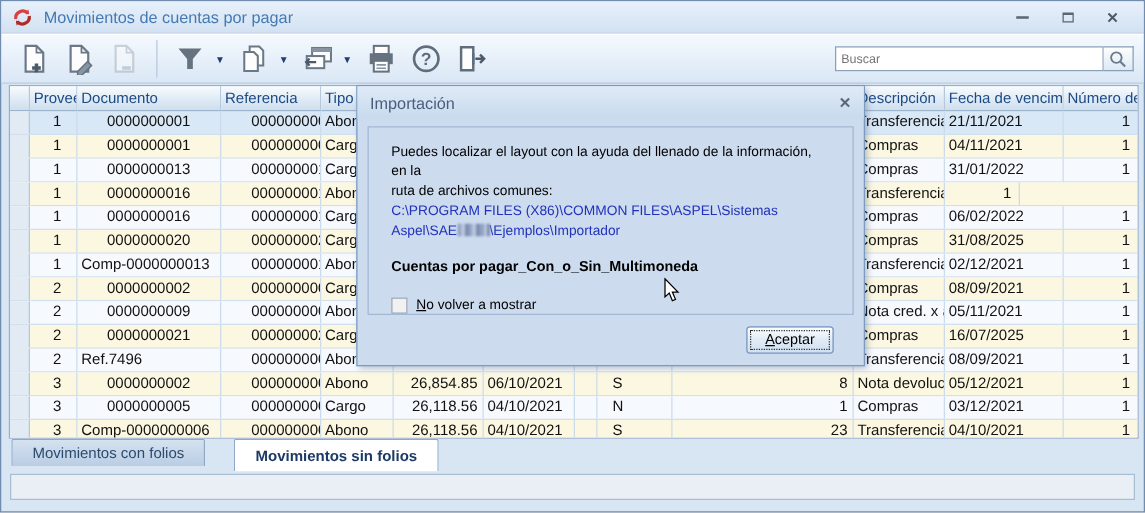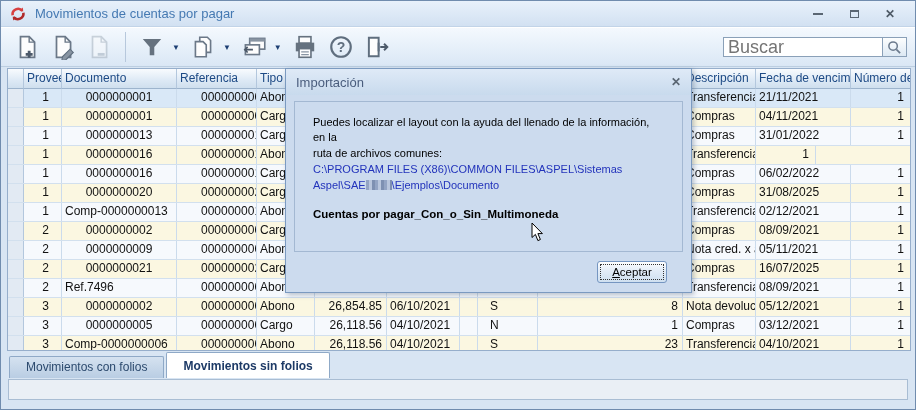--- a/index.html
+++ b/index.html
@@ -32,21 +32,21 @@
     display:flex; align-items:center; padding:0 8px;
   }
   .tb { width:36px; height:34px; border:none; background:transparent; display:flex;
         align-items:center; justify-content:center; cursor:default; }
   .tb.disabled { opacity:.45; }
   .tbgroup { display:flex; align-items:center; }
   .dd { font-size:8px; color:#1d3f73; padding:0 5px 0 2px; cursor:default; }
   .tbsep { width:1px; height:30px; background:#b7c8dc; margin:0 8px; }
   .searchwrap { margin-left:auto; display:flex; align-items:center; }
   .search-input {
-    width:160px; height:20px; border:1px solid #8aa0b8; font-size:18px;
+    width:215px; height:20px; border:1px solid #8aa0b8; font-size:10px;
     padding:0 4px; color:#333; background:#fff; font-family:"Liberation Sans",sans-serif;
   }
   .search-btn { width:24px; height:20px; border:1px solid #8aa0b8; border-left:none;
     background:linear-gradient(#fdfefe,#dde9f4); display:flex; align-items:center; justify-content:center; }
   
   .grid {
     position:absolute; top:67px; left:6px; width:904px; height:283px;
     background:#fff; border:1px solid #96aecb; overflow:hidden; font-size:12px;
   }
   .hrow, .trow { display:flex; white-space:nowrap; }
@@ -59,21 +59,21 @@
     border-right:1px solid #cbdbec; color:#111; }
   .trow { background:#f6f9fd; border-bottom:1px solid #d2e0ee; }
   .trow.alt { background:#fbf7e1; }
   .trow.sel { background:#d9e8f7; }
   .tcell.gutter { background:#e2eaf3; border-right:1px solid #b3c7dd; }
   .al-r { text-align:right; } .al-c { text-align:center; } .al-l { text-align:left; padding-left:3px; }
   .pr4 { padding-right:4px; } .pr6 { padding-right:6px; } .pr12 { padding-right:12px; }
   .pl12 { padding-left:12px; } .pl24 { padding-left:24px; padding-right:0; }
   
   .tabstrip { position:absolute; top:350px; left:6px; right:6px; height:27px;
-    display:flex; align-items:flex-end; }
+    display:flex; align-items:flex-start;gap:21px; }
   .tab {
     font-size:12px; color:#2c4a6e; padding:3px 16px 4px 16px; margin-left:2px;
     background:linear-gradient(#d5e2f0,#b9cde3); border:1px solid #8fa9c7; border-bottom:none;
     border-radius:2px 2px 0 0; cursor:default; height:22px;
   }
   .tab.active {
     background:#fff; color:#1d3a66; font-weight:bold; height:26px; padding-top:6px;
     border-color:#8fa9c7; position:relative; z-index:2;
   }
   .statusbar { position:absolute; top:378px; left:7px; right:7px; height:21px;
@@ -458,23 +458,27 @@
       <span class="dlg-title">Importación</span>
       <button class="dlg-close"><span>✕</span></button>
     </div>
     <div class="dlg-box">
       <div>
         <span>Puedes localizar el layout con la ayuda del llenado de la información, en la</span><br>
         <span>ruta de archivos comunes:</span>
       </div>
       <div class="dlg-path">
         <span>C:\PROGRAM FILES (X86)\COMMON FILES\ASPEL\Sistemas</span><br>
-        <span>Aspel\SAE</span><span class="redacted"></span><span>\Ejemplos\Documento</span>
+        <span>Aspel\SAE</span><span class="redacted"></span><span>\Ejemplos\Importador</span>
       </div>
       <div class="dlg-layoutname">Cuentas por pagar_Con_o_Sin_Multimoneda</div>
+      <div class="chkrow">
+        <span class="chk"></span>
+        <span class="ak1"><u>N</u>o volver a mostrar</span>
+      </div>
     </div>
     <button class="dlg-accept ak1"><u>A</u>ceptar</button>
   </div>
 
   <svg class="cursor" width="14" height="21" viewBox="0 0 14 21">
     <polygon points="1,1 1,15.5 4.4,12.4 6.9,18.6 9.4,17.5 6.9,11.6 11.4,11.6" fill="#fff" stroke="#000" stroke-width="1"></polygon>
   </svg>
 
 </div>
 

